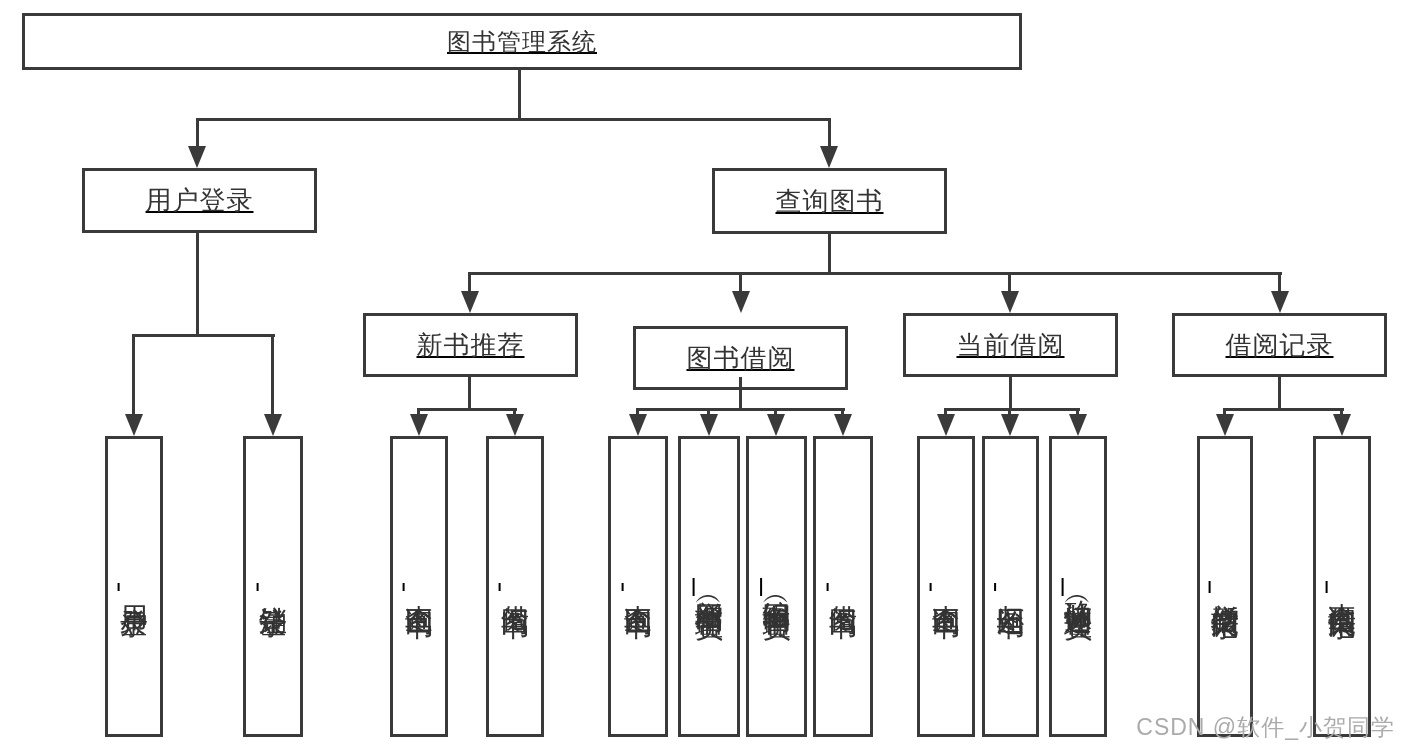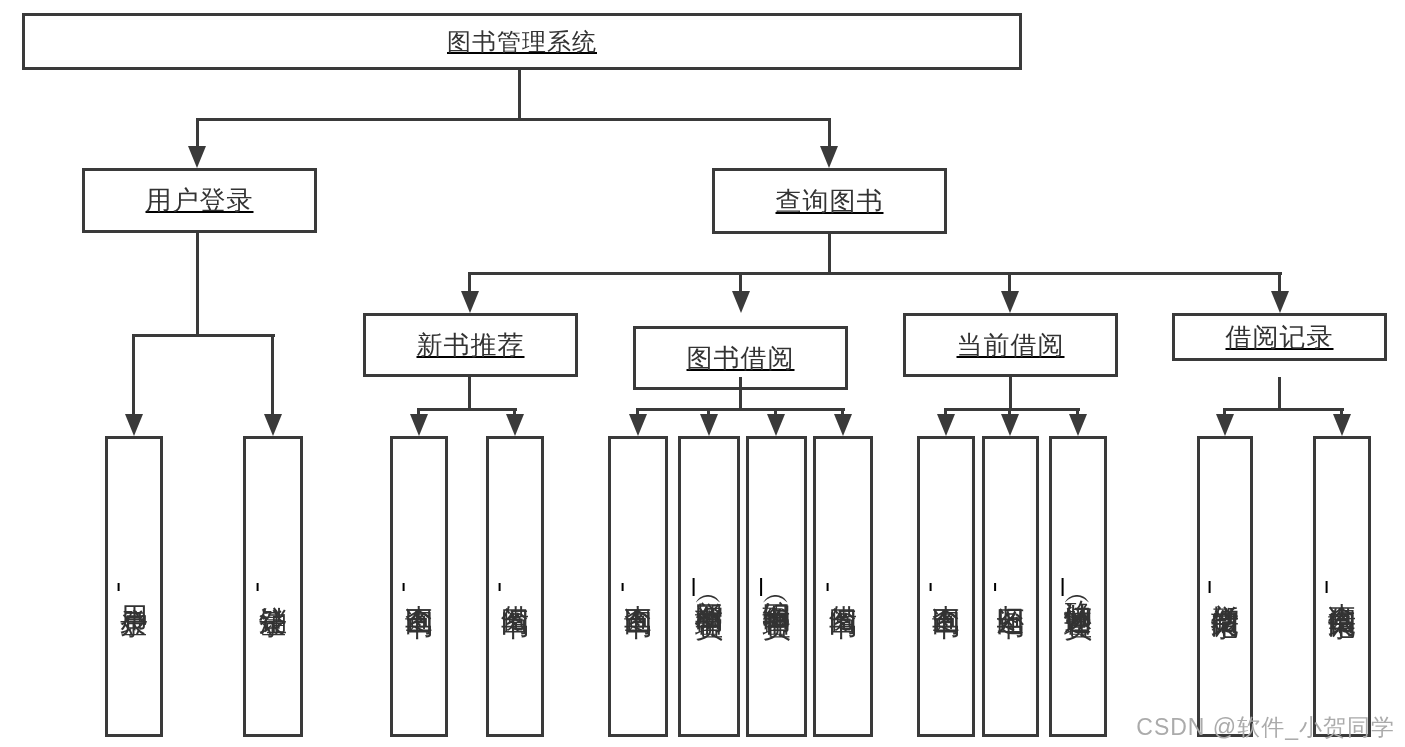--- a/index.html
+++ b/index.html
@@ -87,21 +87,21 @@
 
   <div class="box" style="left:363px;top:313px;width:215px;height:64px">
     <span class="hl">新书推荐</span>
   </div>
   <div class="box" style="left:633px;top:326px;width:215px;height:64px">
     <span class="hl">图书借阅</span>
   </div>
   <div class="box" style="left:903px;top:313px;width:215px;height:64px">
     <span class="hl">当前借阅</span>
   </div>
-  <div class="box" style="left:1172px;top:313px;width:215px;height:48px">
+  <div class="box" style="left:1172px;top:313px;width:215px;height:64px">
     <span class="hl">借阅记录</span>
   </div>
 
   <div class="cl" style="left:468px;top:377px;width:3px;height:34px"></div>
   <div class="cl" style="left:417px;top:408px;width:100px;height:3px"></div>
   <div class="cl" style="left:417px;top:408px;width:3px;height:10px"></div>
   <div class="arrow" style="left:410px;top:414px"></div>
   <div class="cl" style="left:513px;top:408px;width:3px;height:10px"></div>
   <div class="arrow" style="left:506px;top:414px"></div>
 

